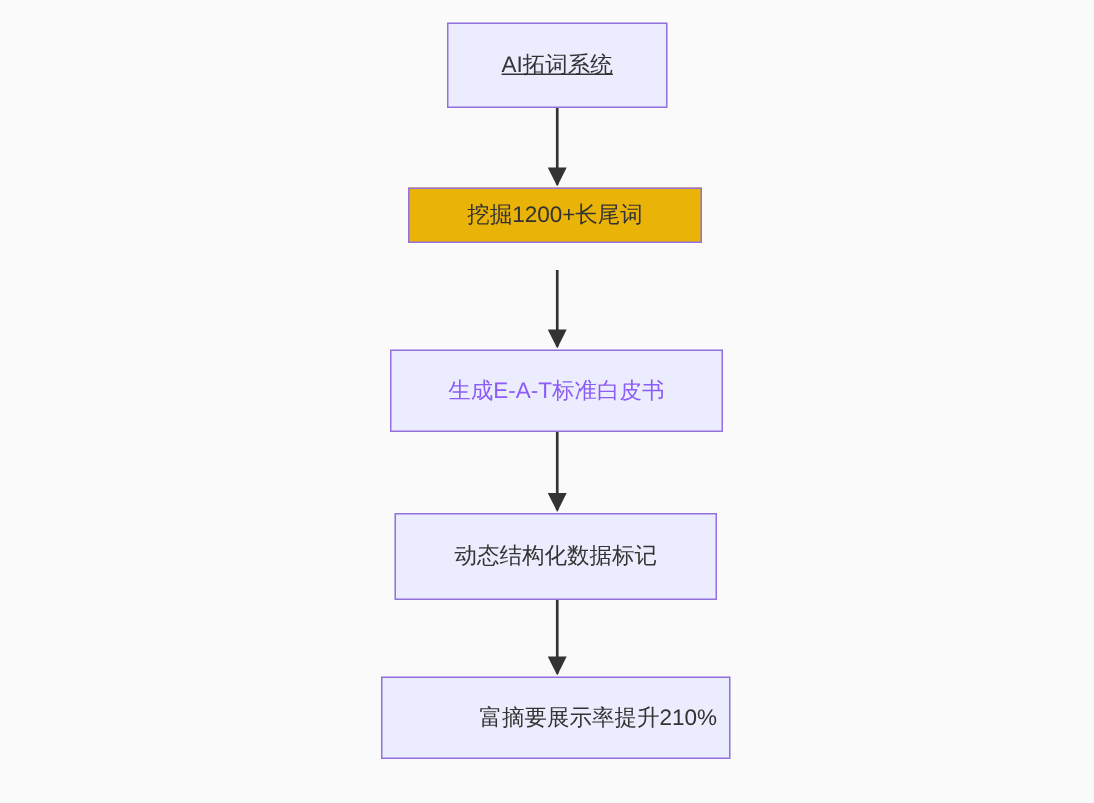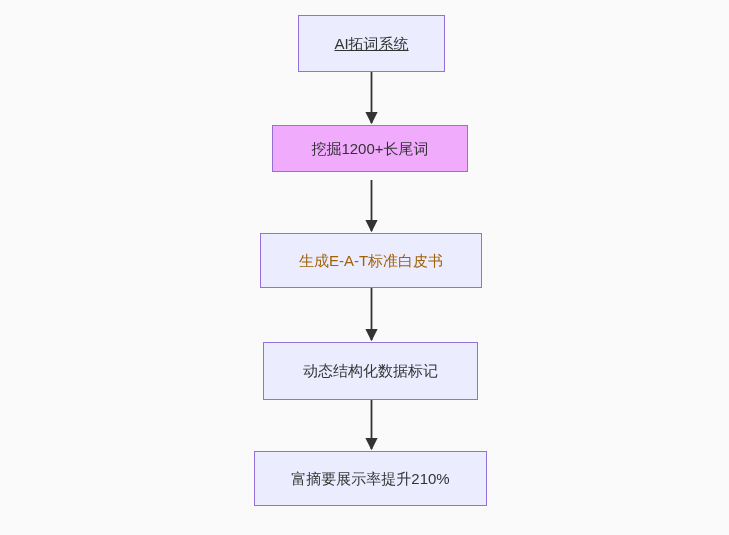--- a/index.html
+++ b/index.html
@@ -53,25 +53,25 @@
       </marker>
     </defs>
   <line x1="371.5" y1="72" x2="371.5" y2="123" stroke="#333333" stroke-width="1.8" marker-end="url(#arrowhead)"></line>
       <line x1="371.5" y1="180" x2="371.5" y2="231" stroke="#333333" stroke-width="1.8" marker-end="url(#arrowhead)"></line>
       <line x1="371.5" y1="288" x2="371.5" y2="340" stroke="#333333" stroke-width="1.8" marker-end="url(#arrowhead)"></line>
       <line x1="371.5" y1="397" x2="371.5" y2="449" stroke="#333333" stroke-width="1.8" marker-end="url(#arrowhead)"></line>
     </svg>
 <div class="flow-node" style="left: 298px; top: 15px; width: 147px; height: 57px; background: rgb(236, 236, 255); border-color: rgb(147, 112, 219); color: rgb(51, 51, 51); text-decoration: underline;">
       <span class="label">AI拓词系统</span>
     </div>
-    <div class="flow-node" style="left: 272px; top: 125px; width: 196px; height: 47px; background: #f0abfc; border-color: rgb(147, 112, 219); color: rgb(51, 51, 51);">
+    <div class="flow-node" style="left: 272px; top: 125px; width: 196px; height: 37px; background: #eab308; border-color: rgb(147, 112, 219); color: rgb(51, 51, 51);">
       <span class="label">挖掘1200+长尾词</span>
     </div>
-    <div class="flow-node" style="left: 260px; top: 233px; width: 222px; height: 55px; background: rgb(236, 236, 255); border-color: rgb(147, 112, 219); color: #a16207;">
+    <div class="flow-node" style="left: 260px; top: 233px; width: 222px; height: 55px; background: rgb(236, 236, 255); border-color: rgb(147, 112, 219); color: #8b5cf6;">
       <span class="label">生成E-A-T标准白皮书</span>
     </div>
     <div class="flow-node" style="left: 263px; top: 342px; width: 215px; height: 58px; background: rgb(236, 236, 255); border-color: rgb(147, 112, 219); color: rgb(51, 51, 51);">
       <span class="label">动态结构化数据标记</span>
     </div>
-    <div class="flow-node" style="left: 254px; top: 451px; width: 233px; height: 55px; background: rgb(236, 236, 255); border-color: rgb(147, 112, 219); color: rgb(51, 51, 51);">
+    <div class="flow-node" style="left: 254px; top: 451px; width: 233px; height: 55px; background: rgb(236, 236, 255); border-color: rgb(147, 112, 219); color: rgb(51, 51, 51); justify-content: flex-end;">
       <span class="label">富摘要展示率提升210%</span>
     </div>
   </div>
 
 </body></html>

